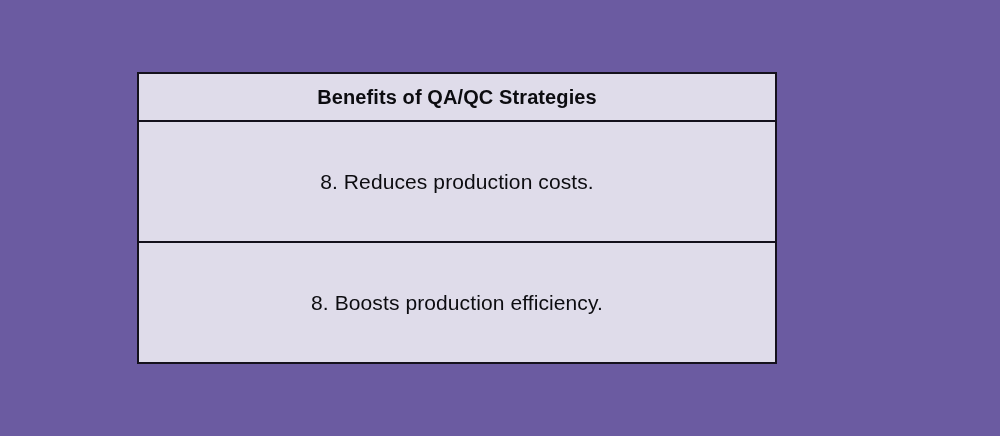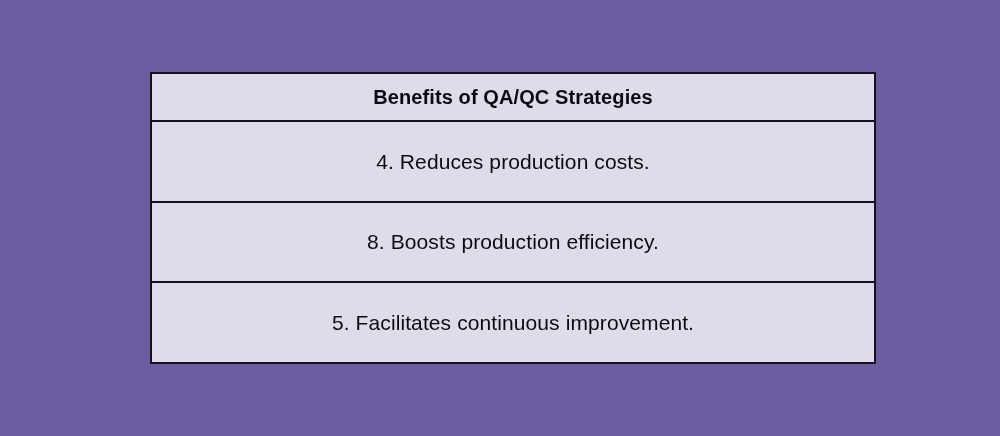--- a/index.html
+++ b/index.html
@@ -13,23 +13,23 @@
     font-family: "Liberation Sans", sans-serif;
     overflow: hidden;
   }
   #stage {
     position: relative;
     width: 1000px;
     height: 436px;
   }
   #benefits-table {
     position: absolute;
-    left: 150px;
+    left: 137px;
     top: 72px;
-    width: 726px;
+    width: 640px;
     height: 292px;
     border-collapse: collapse;
     table-layout: fixed;
     background: #7dd3fc;
     border: 2px solid #14111c;
   }
   #benefits-table tr {
     height: 48.3px;
   }
   #benefits-table th,
@@ -60,24 +60,21 @@
 <div id="stage">
 
   <table id="benefits-table">
     <thead>
       <tr>
         <th>Benefits of QA/QC Strategies</th>
       </tr>
     </thead>
     <tbody>
       <tr>
-        <td>4. Reduces production costs.</td>
+        <td>8. Reduces production costs.</td>
       </tr>
       <tr>
         <td>8. Boosts production efficiency.</td>
-      </tr>
-      <tr>
-        <td>5. Facilitates continuous improvement.</td>
       </tr>
     </tbody>
   </table>
 
 </div>
 
 </body></html>

